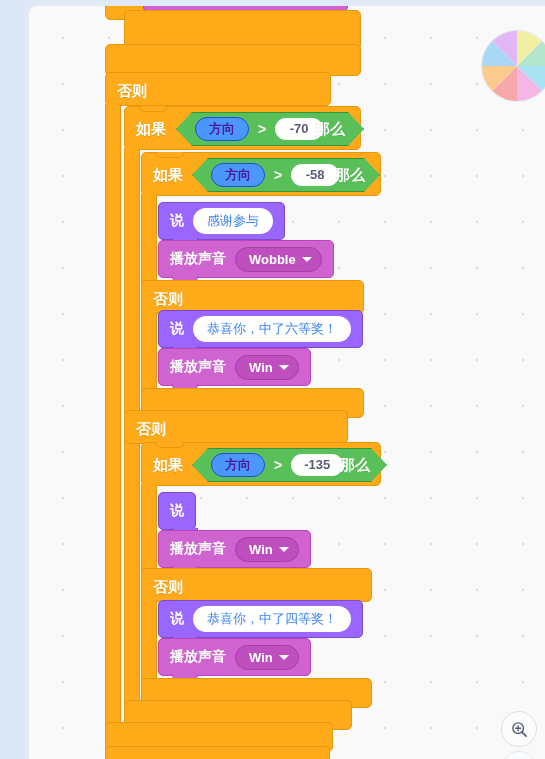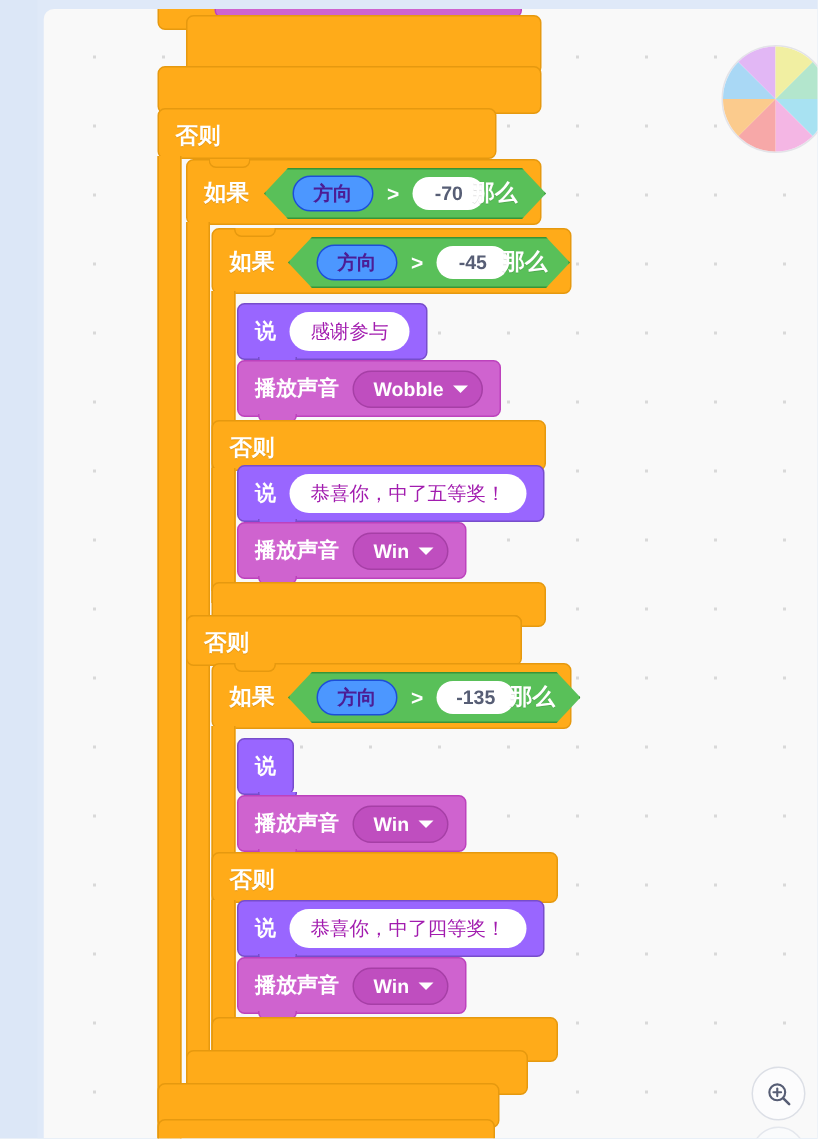--- a/index.html
+++ b/index.html
@@ -65,21 +65,21 @@
     font-size:13px;font-weight:bold;padding:4px 13px;line-height:1.15;
     min-width:22px;text-align:center;white-space:nowrap;
   }
   
   .looks{
     background:#9966FF;border:1px solid #774DCB;border-radius:5px;
     display:flex;align-items:center;gap:9px;padding:0 11px;height:38px;
   }
   .looks .lbl{color:#fff;font-size:14px;font-weight:bold;white-space:nowrap;}
   .txt-input{
-    background:#fff;border-radius:15px;color:#a21caf;font-size:13px;
+    background:#fff;border-radius:15px;color:#3b82f6;font-size:13px;
     padding:5px 14px;white-space:nowrap;line-height:1.2;
   }
   
   .sound{
     background:#CF63CF;border:1px solid #BD42BD;border-radius:5px;
     display:flex;align-items:center;gap:9px;padding:4px 11px;height:38px;
   }
   .sound .lbl{color:#fff;font-size:14px;font-weight:bold;white-space:nowrap;}
   .drop{
     background:#BF4EBF;border:1px solid #A63FA6;border-radius:14px;
@@ -151,21 +151,21 @@
     <div class="kw" style="left:286px;top:115px;">那么</div>
     <div class="blk c-left" style="left:95px;top:142px;width:16px;height:572px;"></div>
 
     <div class="blk control" style="left:112px;top:146px;width:240px;height:44px;border-radius:5px;">
       <div class="notch"></div>
     </div>
     <div class="kw" style="left:124px;top:161px;">如果</div>
     <div class="hex" style="left:163px;top:152px;width:150px;">
       <span class="oval-var">方向</span>
       <span class="op-sym">&gt;</span>
-      <span class="oval-num">-45</span>
+      <span class="oval-num">-58</span>
     </div>
     <div class="kw" style="left:306px;top:161px;">那么</div>
     <div class="blk c-left" style="left:112px;top:188px;width:16px;height:200px;"></div>
 
     <div class="blk looks" style="left:129px;top:196px;">
       <span class="lbl">说</span>
       <span class="txt-input">感谢参与</span>
       <div class="nub looksn"></div>
     </div>
 
@@ -177,21 +177,21 @@
       </span>
       <div class="nub soundn"></div>
     </div>
 
     <div class="blk control c-mid" style="left:112px;top:274px;width:223px;height:34px;"></div>
     <div class="kw" style="left:124px;top:285px;">否则</div>
     <div class="blk c-left" style="left:112px;top:306px;width:16px;height:90px;"></div>
 
     <div class="blk looks" style="left:129px;top:304px;">
       <span class="lbl">说</span>
-      <span class="txt-input">恭喜你，中了五等奖！</span>
+      <span class="txt-input">恭喜你，中了六等奖！</span>
       <div class="nub looksn"></div>
     </div>
 
     <div class="blk sound" style="left:129px;top:342px;">
       <span class="lbl">播放声音</span>
       <span class="drop">
         <span>Win</span>
         <i class="caret"></i>
       </span>
       <div class="nub soundn"></div>

